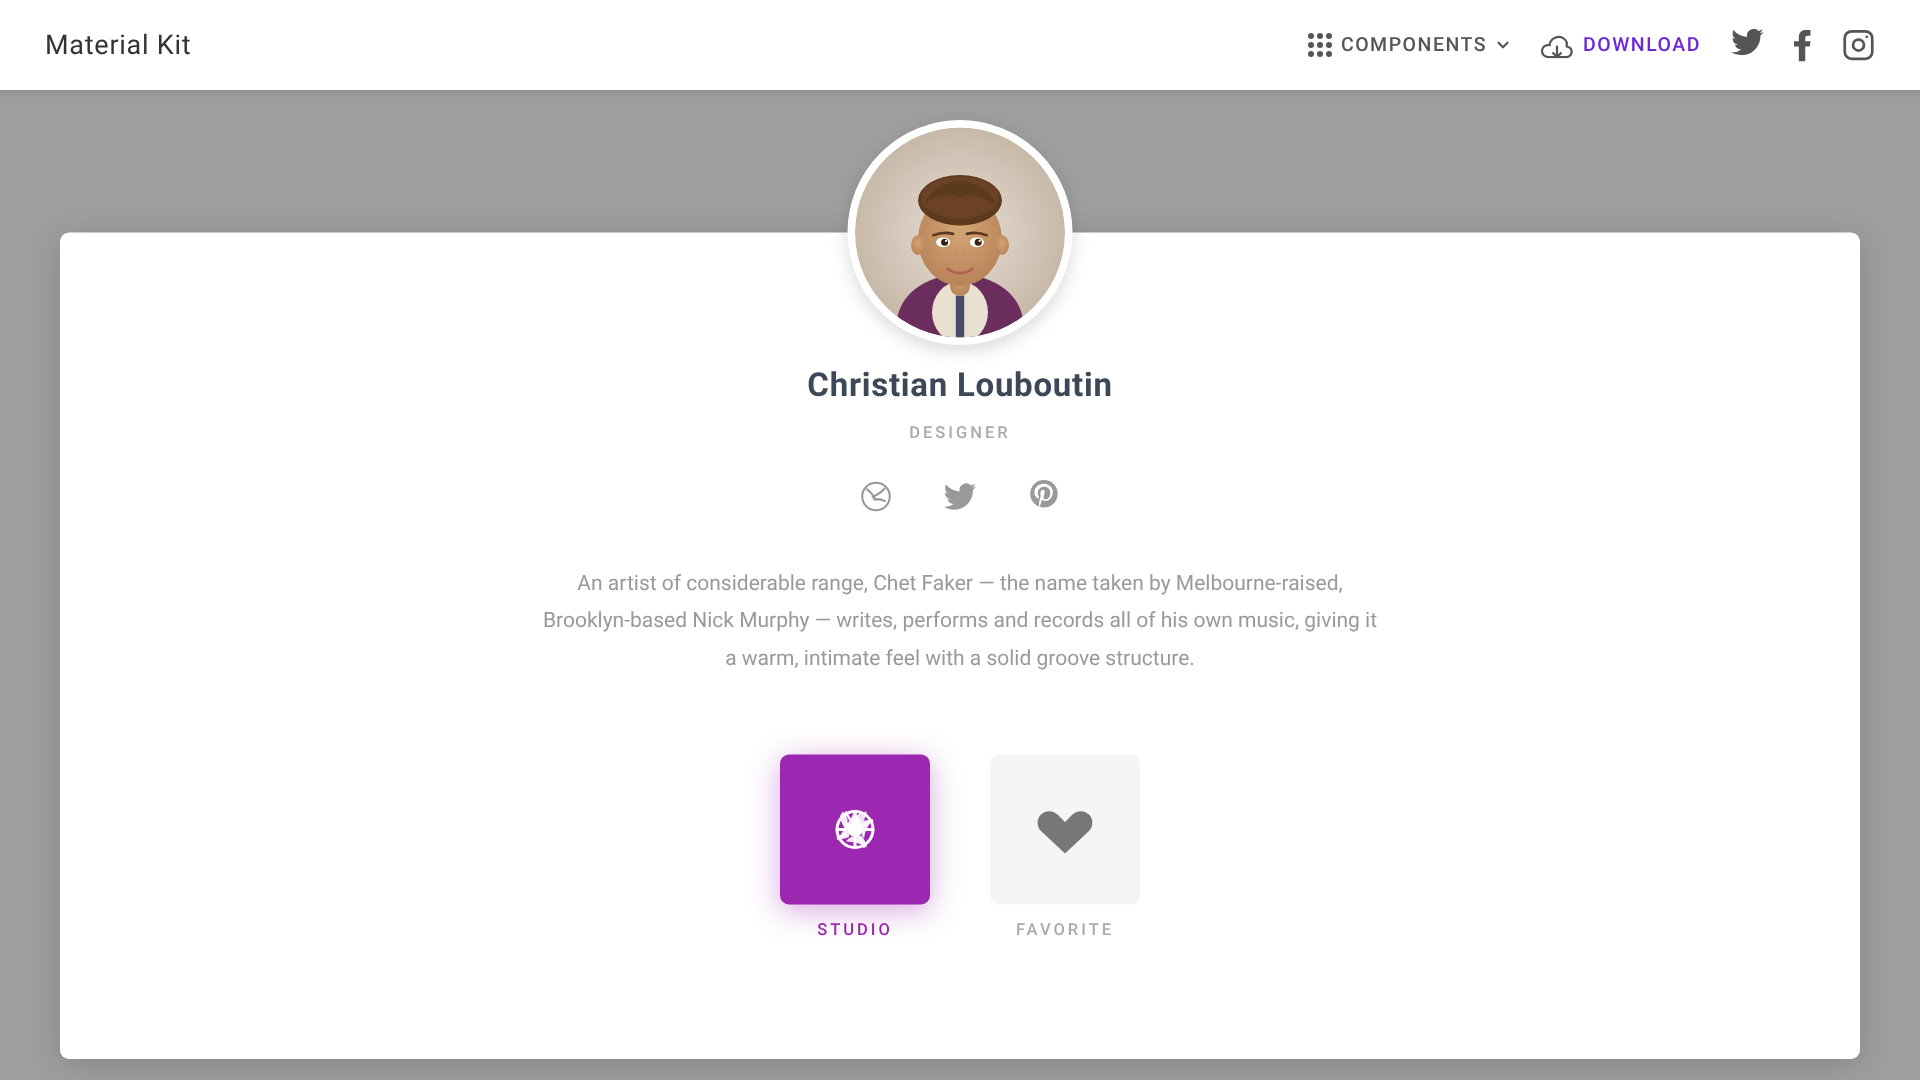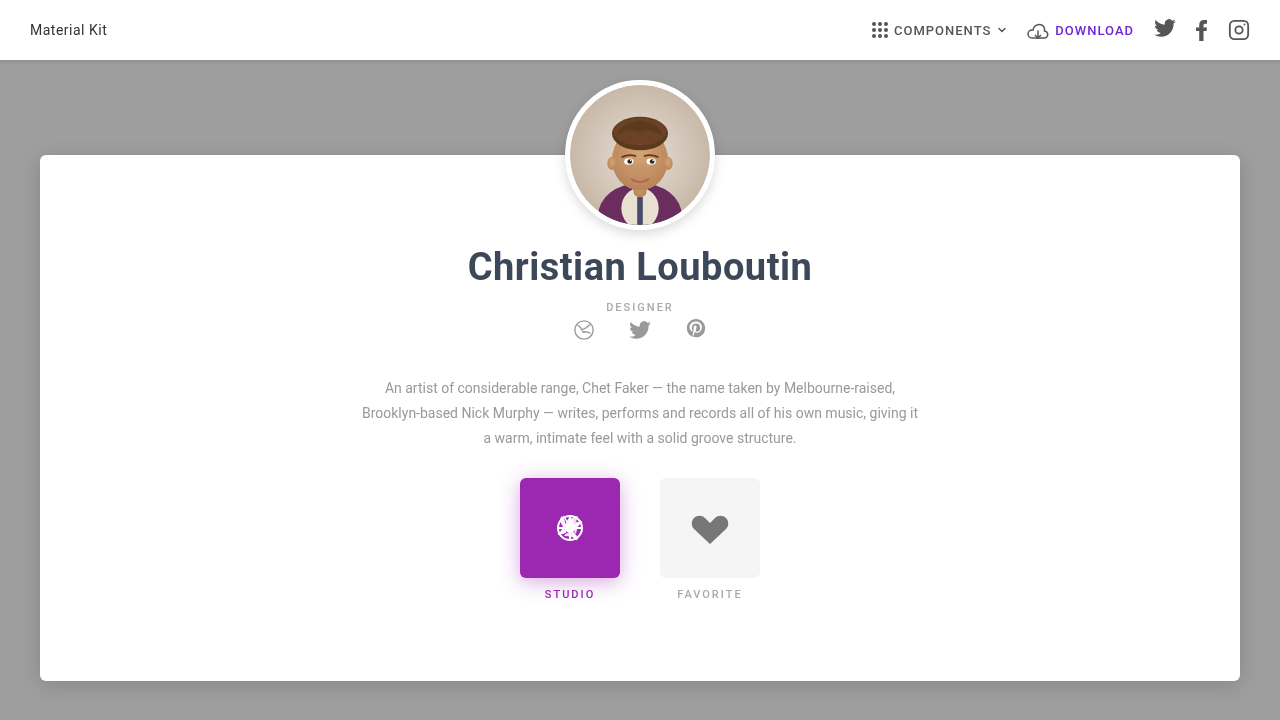--- a/index.html
+++ b/index.html
@@ -16,21 +16,21 @@
       height: 60px;
       display: flex;
       align-items: center;
       justify-content: space-between;
       padding: 0 30px;
       box-shadow: 0 2px 4px rgba(0,0,0,0.1);
       position: relative;
       z-index: 10;
     }
     .navbar-brand {
-      font-size: 14px;
+      font-size: 18px;
       font-weight: 400;
       color: #333;
       letter-spacing: 0.5px;
     }
     .navbar-right {
       display: flex;
       gap: 20px;
     }
     .nav-components {
       display: flex;
@@ -114,33 +114,34 @@
       justify-content: center;
     }
 
     
     .profile-content {
       padding-top: 90px;
       text-align: center;
     }
 
     .profile-name {
-      font-size: 38px;
+      font-size: 22px;
       font-weight: 700;
       color: #3c4858;
       letter-spacing: 0.5px;
       margin-bottom: 12px;
     }
 
     .profile-title {
       font-size: 11px;
       font-weight: 500;
       color: #aaa;
       letter-spacing: 2px;
       text-transform: uppercase;
+      margin-bottom: 20px;
     }
 
     
     .social-row {
       display: flex;
       justify-content: center;
       gap: 24px;
       margin-bottom: 30px;
     }
     .social-icon {
@@ -150,21 +151,21 @@
       align-items: center;
       justify-content: center;
       color: #777;
       font-size: 18px;
       cursor: pointer;
     }
 
     
     .bio-text {
       max-width: 600px;
-      margin: 0 auto 26px;
+      margin: 0 auto 50px;
       font-size: 14px;
       color: #999;
       line-height: 1.8;
       padding: 0 20px;
     }
 
     
     .tabs-row {
       display: flex;
       justify-content: center;

